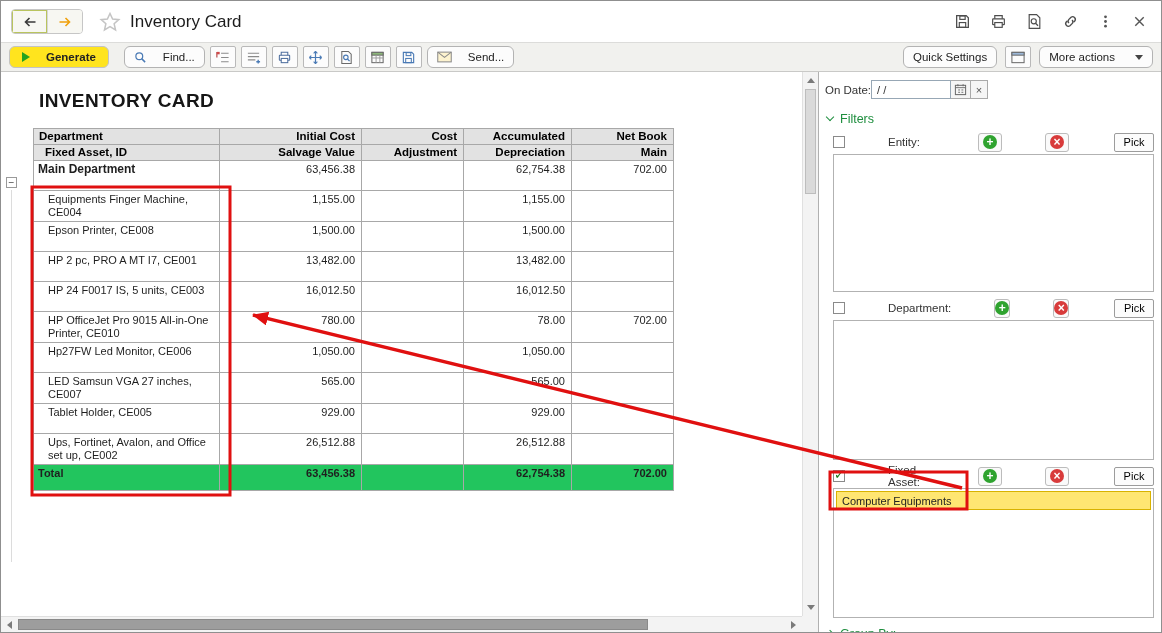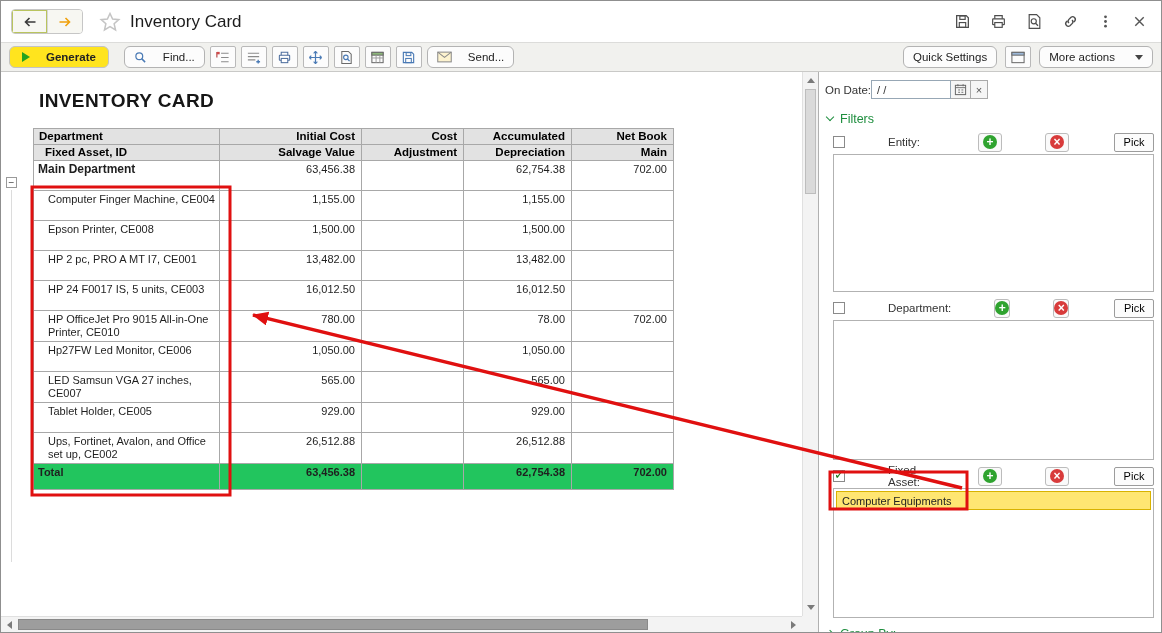--- a/index.html
+++ b/index.html
@@ -284,21 +284,21 @@
           <tr class="group-row">
             <td class="name-cell">Main Department</td>
             <td class="num-cell">63,456.38</td>
             <td class="num-cell"></td>
             <td class="num-cell">62,754.38</td>
             <td class="num-cell">702.00</td>
           </tr>
         </tbody>
         <tbody class="body-rows" id="asset-rows">
             <tr>
-              <td class="name-cell">Computer Finger Machine, CE004</td>
+              <td class="name-cell">Equipments Finger Machine, CE004</td>
               <td class="num-cell">1,155.00</td>
               <td class="num-cell"></td>
               <td class="num-cell">1,155.00</td>
               <td class="num-cell"></td>
             </tr>
             <tr>
               <td class="name-cell">Epson Printer, CE008</td>
               <td class="num-cell">1,500.00</td>
               <td class="num-cell"></td>
               <td class="num-cell">1,500.00</td>

